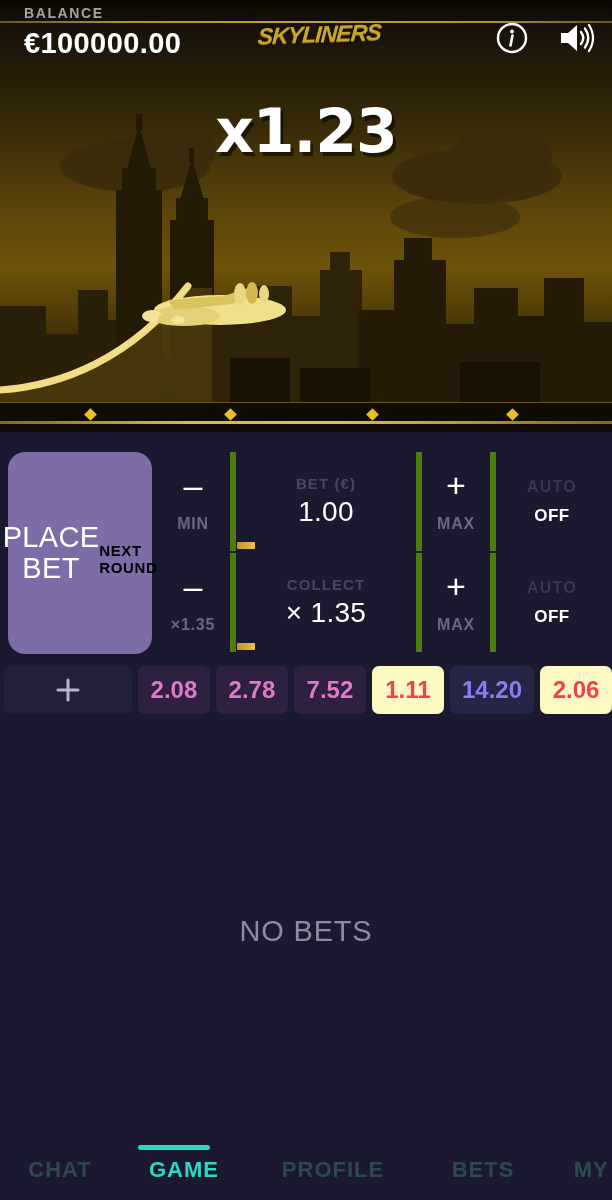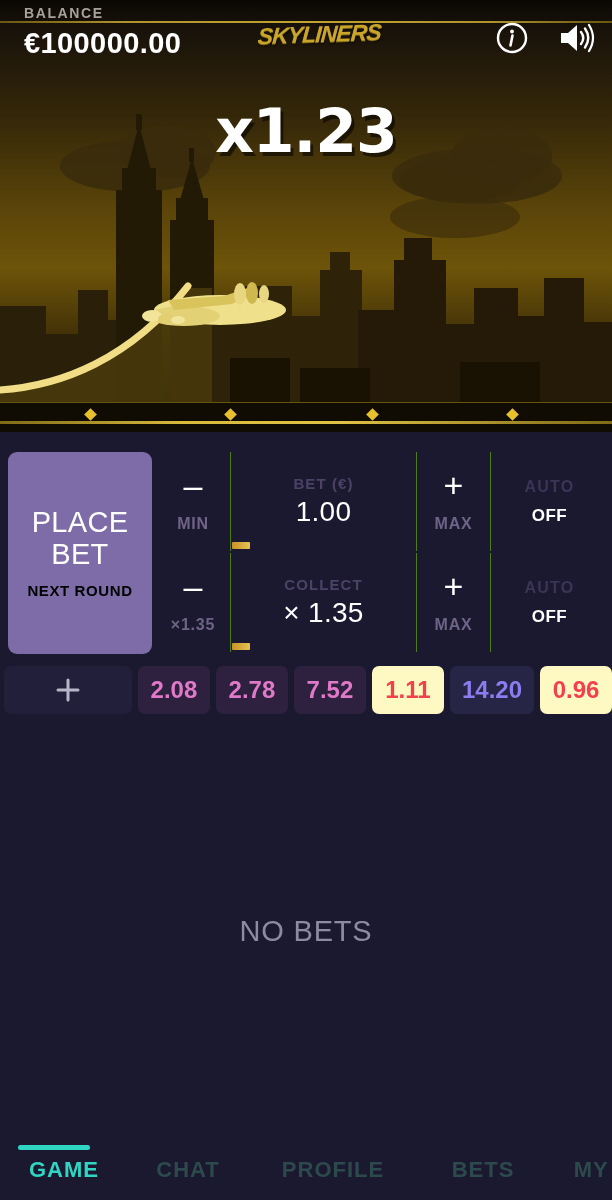--- a/index.html
+++ b/index.html
@@ -52,32 +52,32 @@
   .axis-line-bot { position:absolute; left:0; bottom:8px; width:612px; height:3px;
     background:linear-gradient(90deg,#806a16,#d9bb3c 30%,#e0c344 55%,#806a16); }
   .axis-dot { position:absolute; top:8px; width:9px; height:9px; background:#e8bf2c;
     transform:rotate(45deg); }
 
   
   .panel { position:absolute; left:0; top:432px; width:612px; height:240px;
     background:#1b1930; padding:20px 4px 0 4px; }
   .bet-grid { position:relative; width:604px; }
   .place-bet { position:absolute; left:4px; top:0; width:144px; height:202px;
-    background:#7e6ca8; border-radius:9px; display:flex; flex-direction:column;
+    background:#7e6ca8; border-radius:17px; display:flex; flex-direction:row;
     align-items:center; justify-content:center; cursor:pointer; }
   .place-bet-main { font-size:29px; line-height:1.08; color:#fff; font-weight:400;
     text-align:center; letter-spacing:.3px; }
   .place-bet-sub { font-size:15px; color:#000000; font-weight:700; margin-top:12px;
     letter-spacing:.6px; }
 
   .row { position:absolute; left:152px; width:452px; height:99px; display:flex; }
   .row-top { top:0; }
   .row-bot { top:101px; }
 
-  .cell { position:relative; height:99px; border-left:1px solid #4d7c0f;
+  .cell { position:relative; height:99px; border-left:6px solid #4d7c0f;
     display:flex; flex-direction:column; align-items:center; justify-content:center; }
   .cell-minus { width:74px; cursor:pointer; border-left:none; }
   .cell-value { width:186px; cursor:pointer; }
   .cell-plus { width:74px; cursor:pointer; }
   .cell-auto { width:118px; cursor:pointer; }
 
   .op-sign { font-size:34px; color:#fff; font-weight:400; line-height:.7; margin-top:4px; }
   .op-label { font-size:16px; color:#6f6487; font-weight:700; margin-top:18px; letter-spacing:.8px; }
   .field-label { font-size:15px; color:#4b4266; font-weight:700; letter-spacing:1.1px; margin-bottom:4px; }
   .field-value { font-size:28px; color:#fff; font-weight:400; letter-spacing:.3px; }
@@ -278,35 +278,35 @@
     <div class="chip-add">
       <svg width="30" height="30" viewBox="0 0 30 30">
         <path d="M15 5 V25 M5 15 H25" stroke="#b9b5c9" stroke-width="3" stroke-linecap="round"></path>
       </svg>
     </div>
   <div class="chip pink">2.08</div>
       <div class="chip pink">2.78</div>
       <div class="chip pink">7.52</div>
       <div class="chip red">1.11</div>
       <div class="chip blue">14.20</div>
-      <div class="chip red">0.96</div>
+      <div class="chip red">2.06</div>
     </div>
 
   <div class="bets-area">
     <div class="no-bets">NO BETS</div>
   </div>
 
   <div class="nav" id="bottom-nav">
+      <div class="nav-item" style="width: 120px;">
+        <span>CHAT</span>
+      </div>
       <div class="nav-item active" style="width: 128px;">
         <div class="nav-underline"></div>
         <span>GAME</span>
       </div>
-      <div class="nav-item" style="width: 120px;">
-        <span>CHAT</span>
-      </div>
       <div class="nav-item" style="width: 170px;">
         <span>PROFILE</span>
       </div>
       <div class="nav-item" style="width: 130px;">
         <span>BETS</span>
       </div>
       <div class="nav-item" style="width: 110px;">
         <span>MY B</span>
       </div>
     </div>

